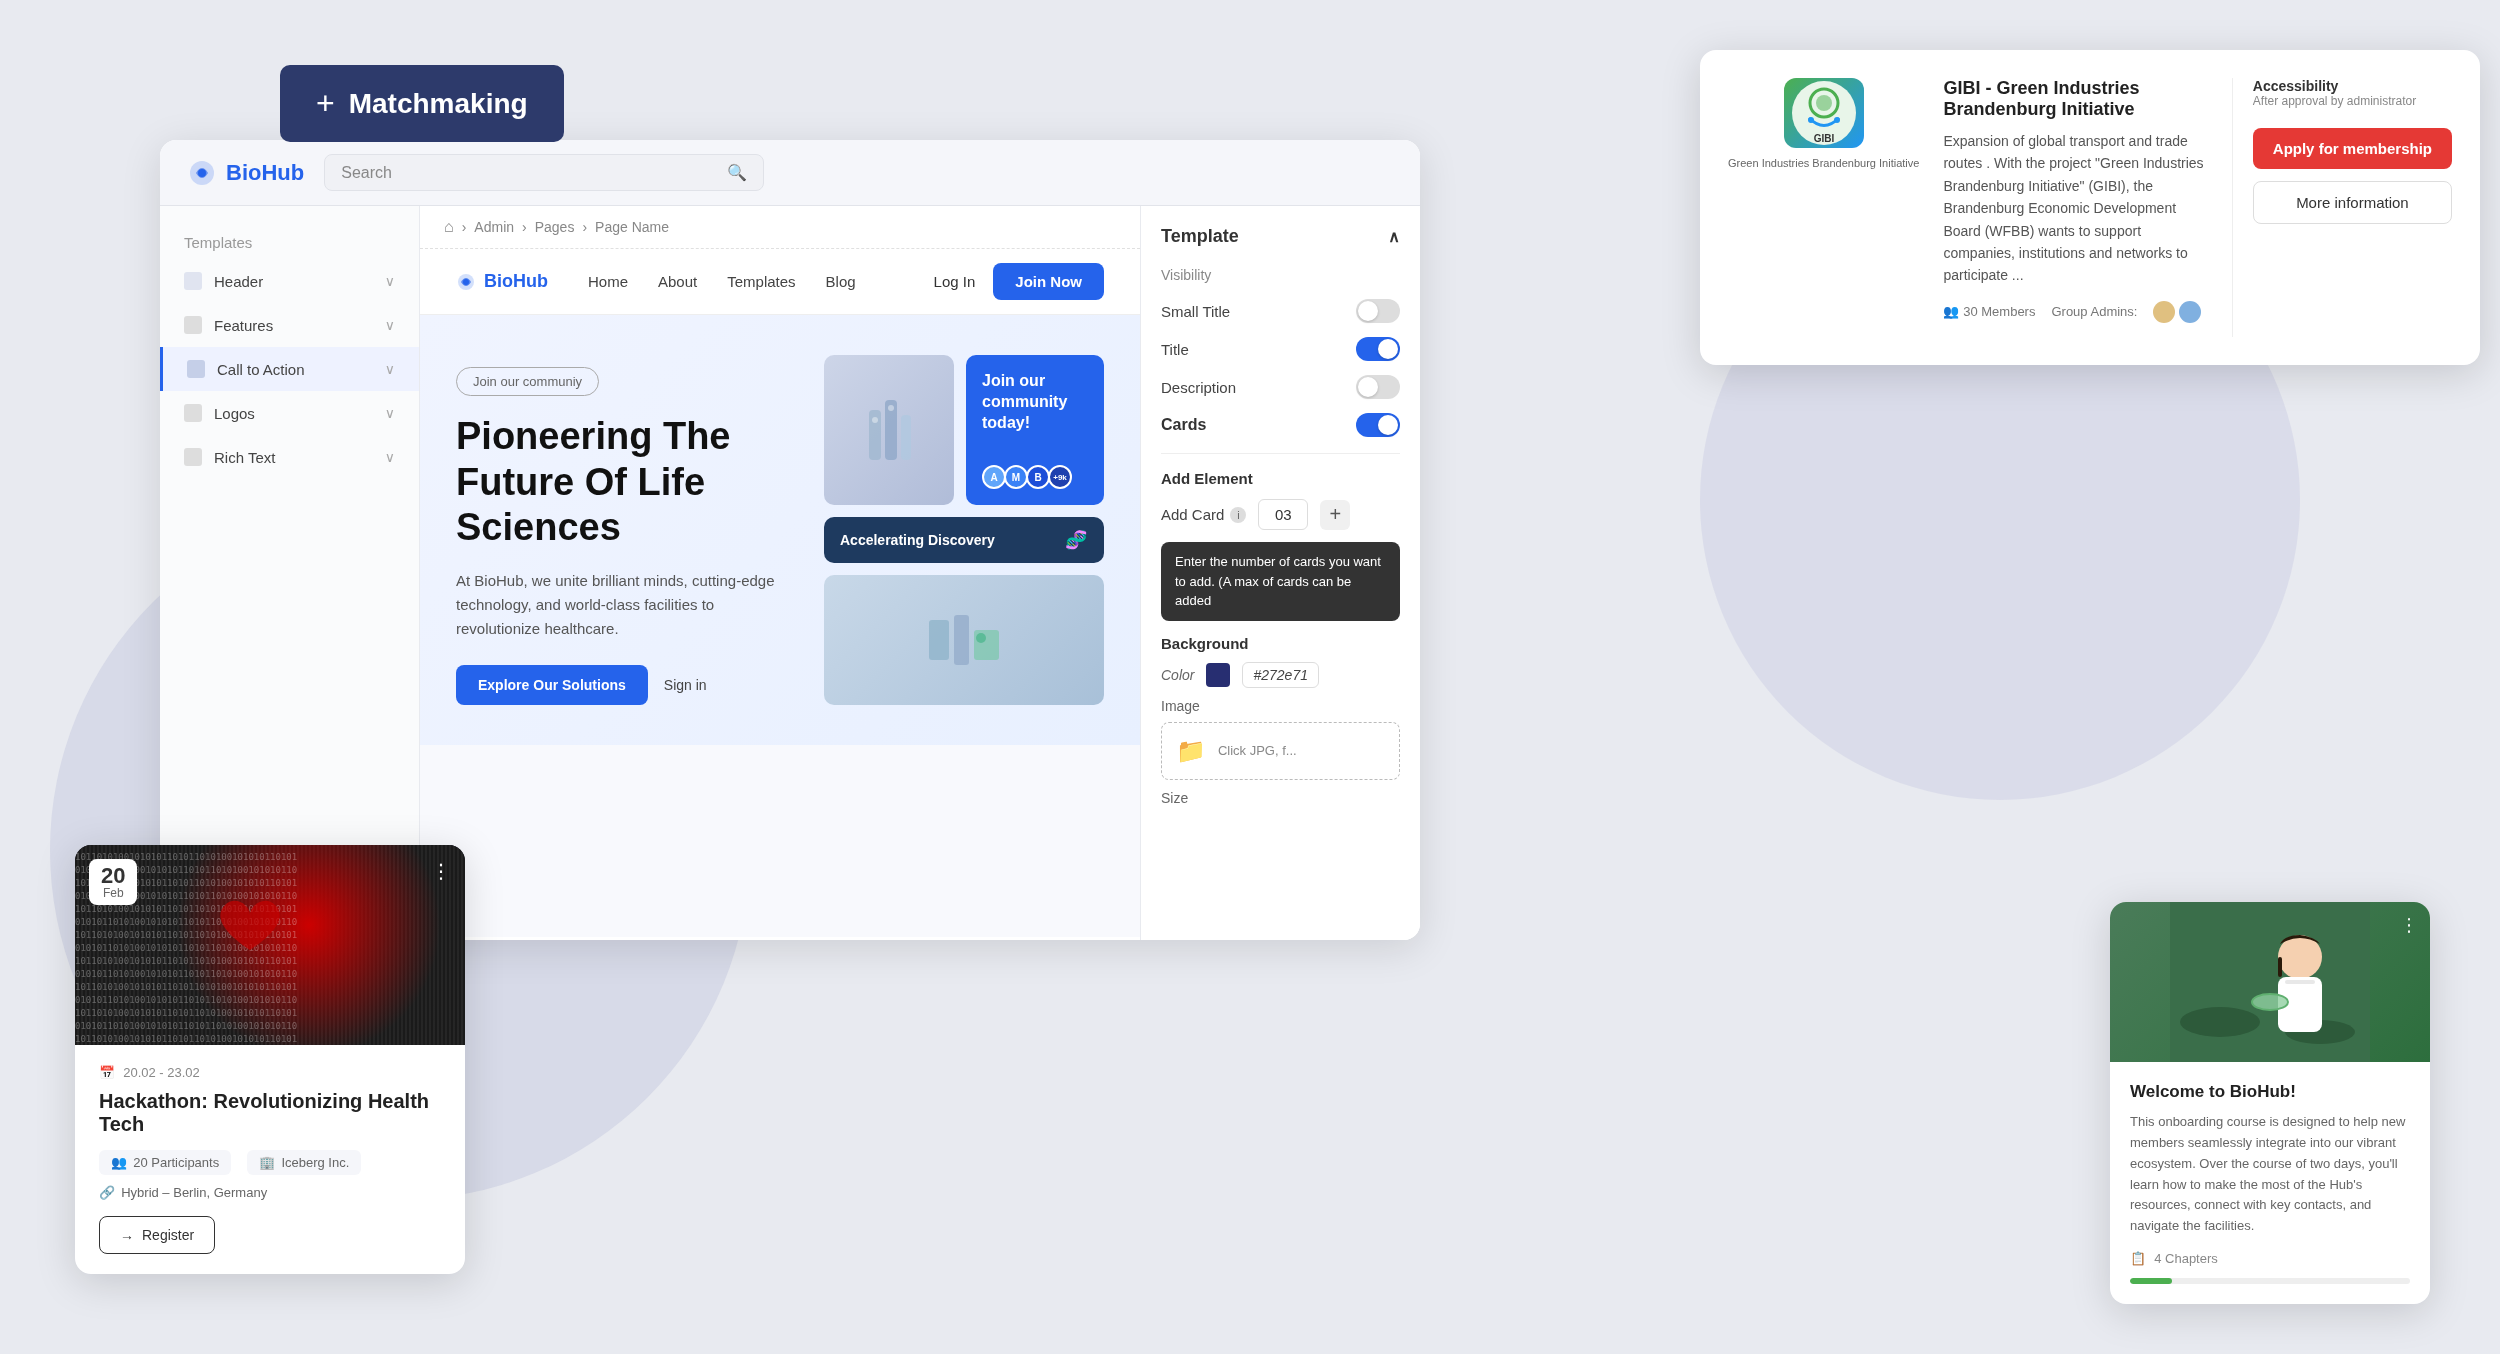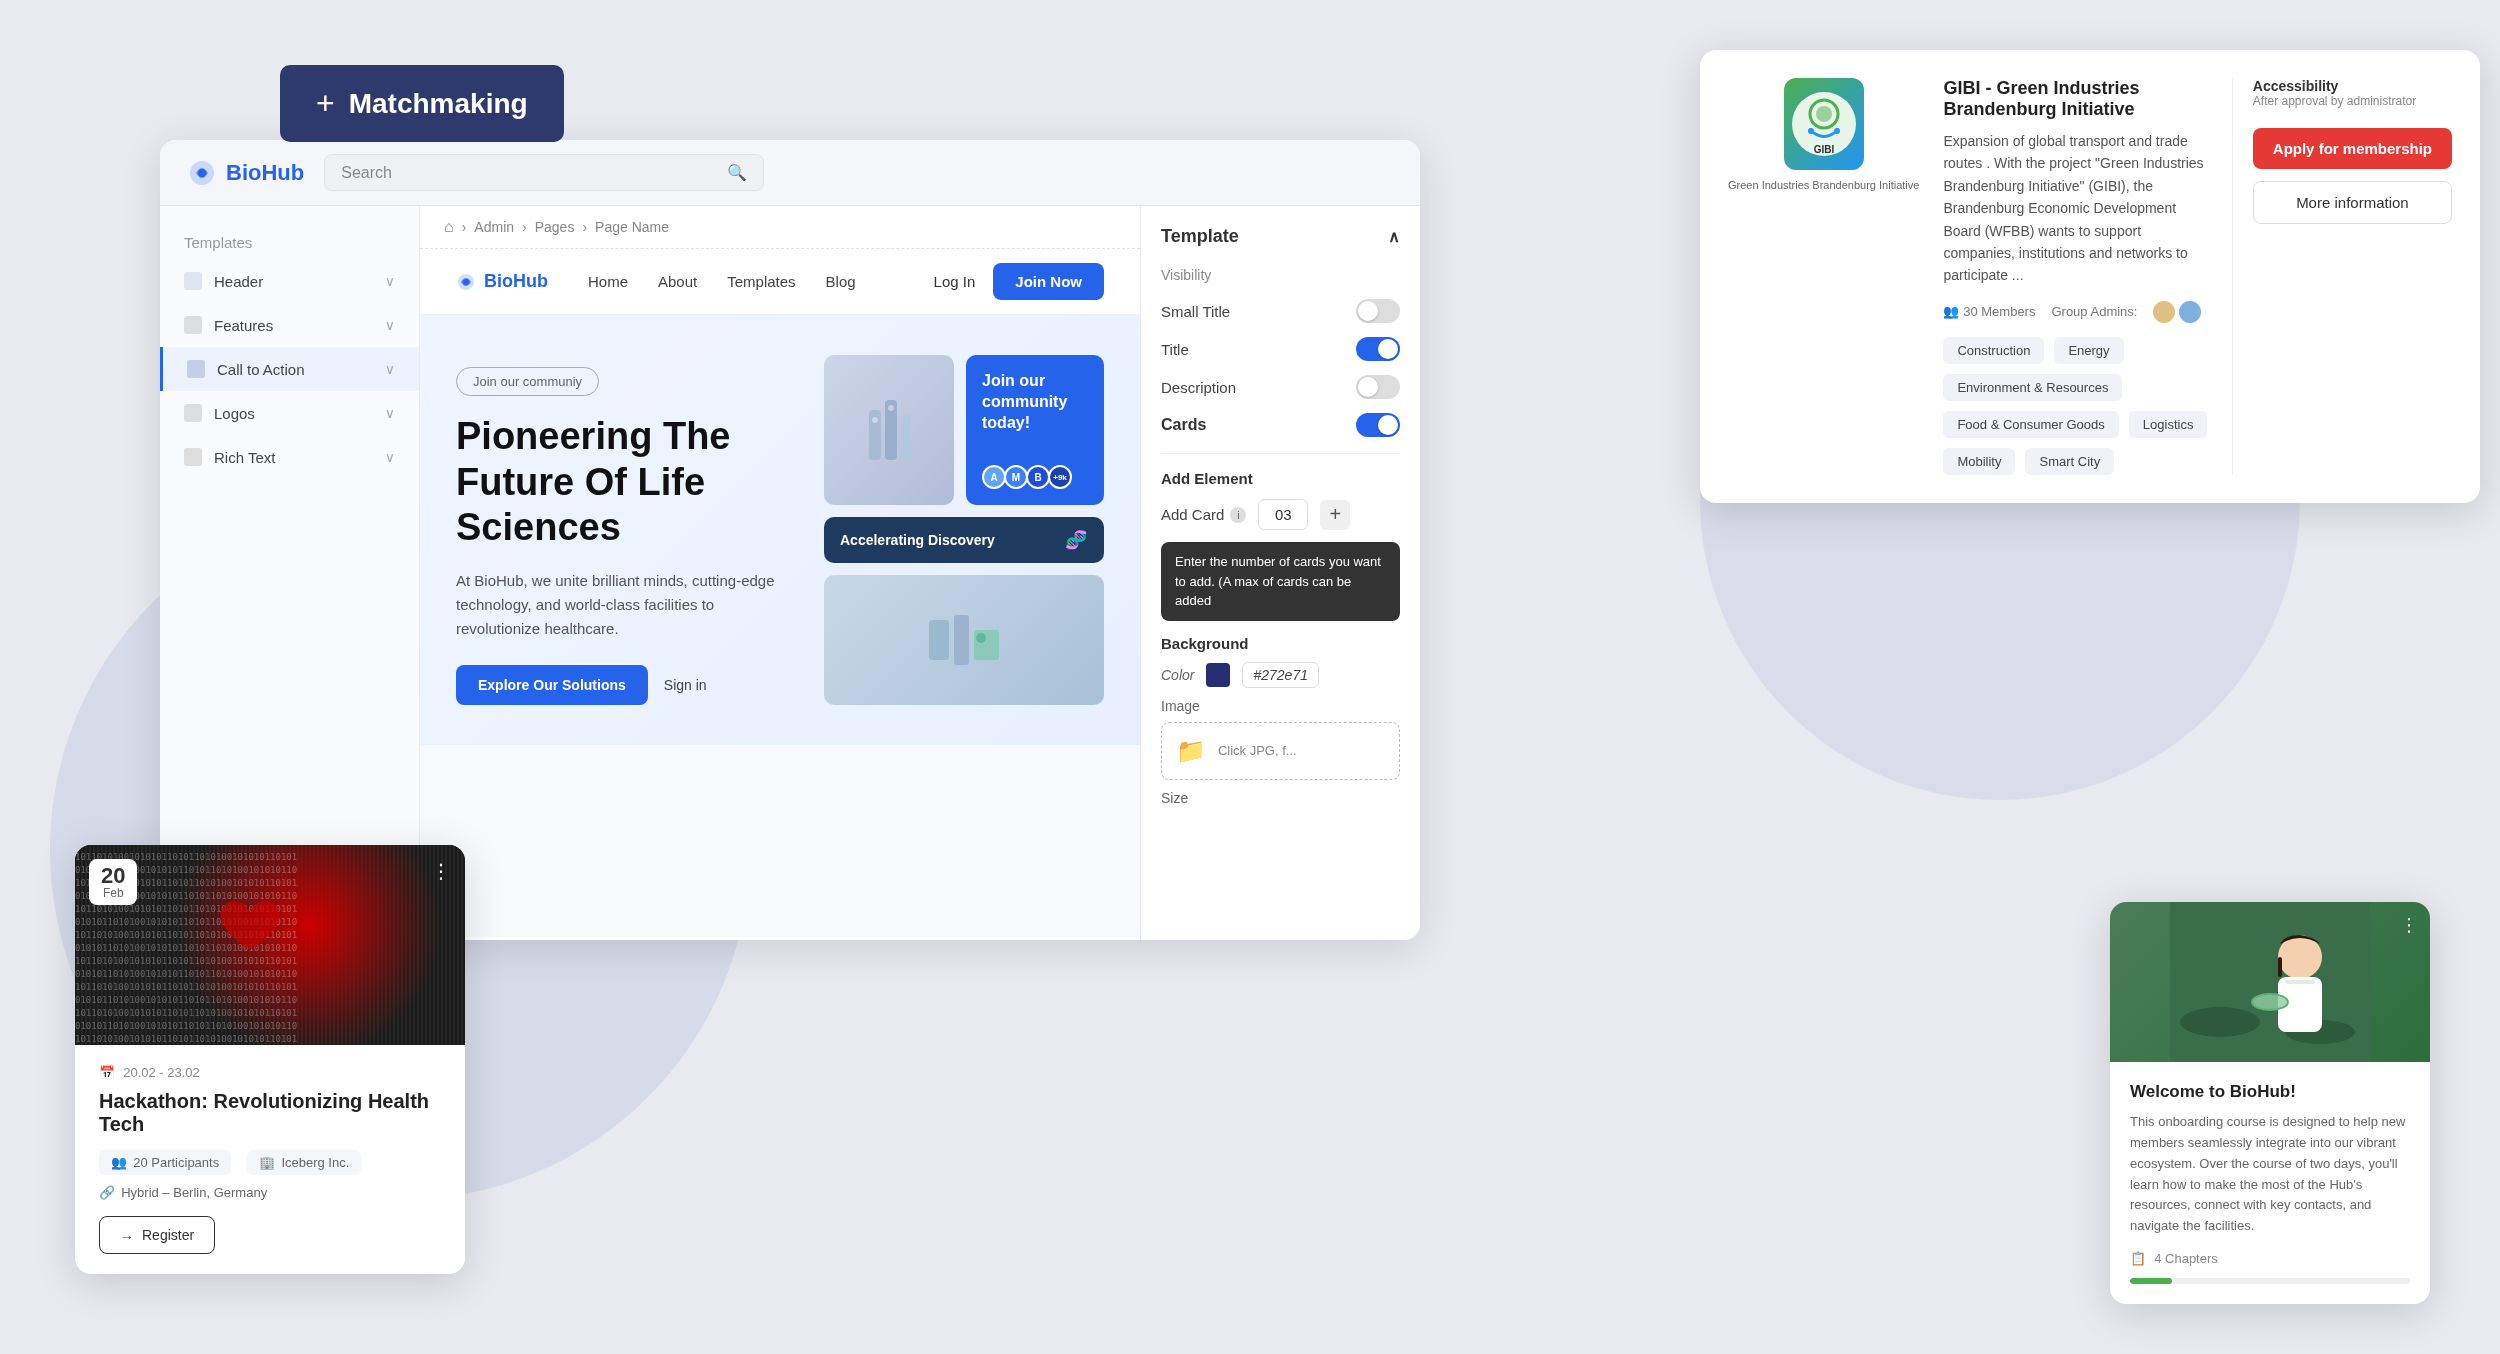--- a/index.html
+++ b/index.html
@@ -473,21 +473,21 @@
       gap: 24px;
     }
     .gibi-logo-area {
       display: flex;
       flex-direction: column;
       align-items: center;
       gap: 8px;
       min-width: 110px;
     }
     .gibi-logo {
-      width: 80px; height: 92px;
+      width: 80px; height: 70px;
       border-radius: 12px;
       background: linear-gradient(135deg, #4CAF50, #2196F3);
       display: flex;
       align-items: center;
       justify-content: center;
       font-size: 28px;
       color: white;
       font-weight: 800;
       overflow: hidden;
     }
@@ -1003,29 +1003,20 @@
     <div class="gibi-title">GIBI - Green Industries Brandenburg Initiative</div>
     <div class="gibi-desc">Expansion of global transport and trade routes . With the project "Green Industries Brandenburg Initiative" (GIBI), the Brandenburg Economic Development Board (WFBB) wants to support companies, institutions and networks to participate ...</div>
     <div class="gibi-meta">
       <span>👥 <span>30 Members</span></span>
       <span>Group Admins:</span>
       <span style="display:flex;gap:4px;">
         <span style="width:22px;height:22px;border-radius:50%;background:#e0c080;display:inline-block;"></span>
         <span style="width:22px;height:22px;border-radius:50%;background:#80b0e0;display:inline-block;"></span>
       </span>
     </div>
-    <div class="gibi-tags">
-      <span class="gibi-tag">Construction</span>
-      <span class="gibi-tag">Energy</span>
-      <span class="gibi-tag">Environment &amp; Resources</span>
-      <span class="gibi-tag">Food &amp; Consumer Goods</span>
-      <span class="gibi-tag">Logistics</span>
-      <span class="gibi-tag">Mobility</span>
-      <span class="gibi-tag">Smart City</span>
-    </div>
   </div>
   <div class="gibi-actions">
     <div>
       <div class="accessibility-label">Accessibility</div>
       <div class="accessibility-sub">After approval by administrator</div>
     </div>
     <div class="btn-apply">Apply for membership</div>
     <div class="btn-more">More information</div>
   </div>
 </div>

